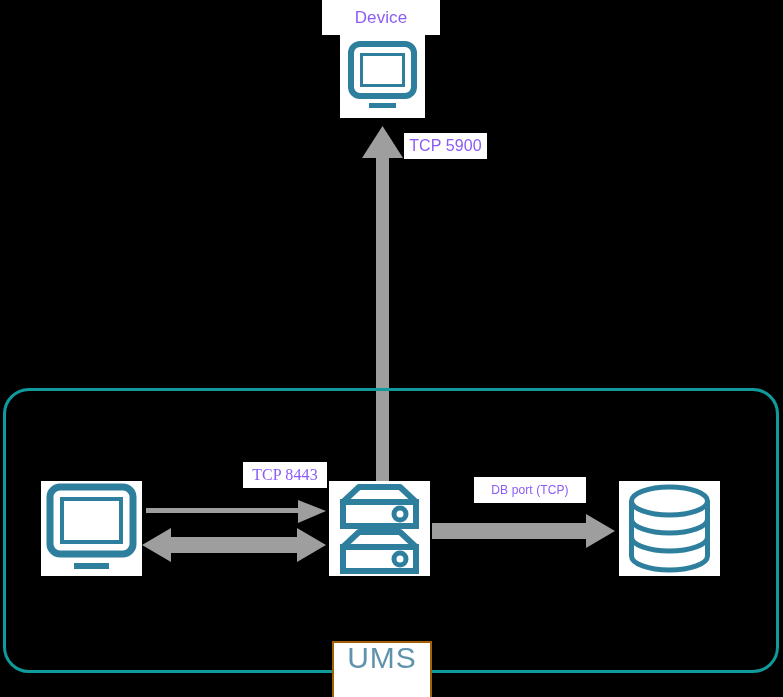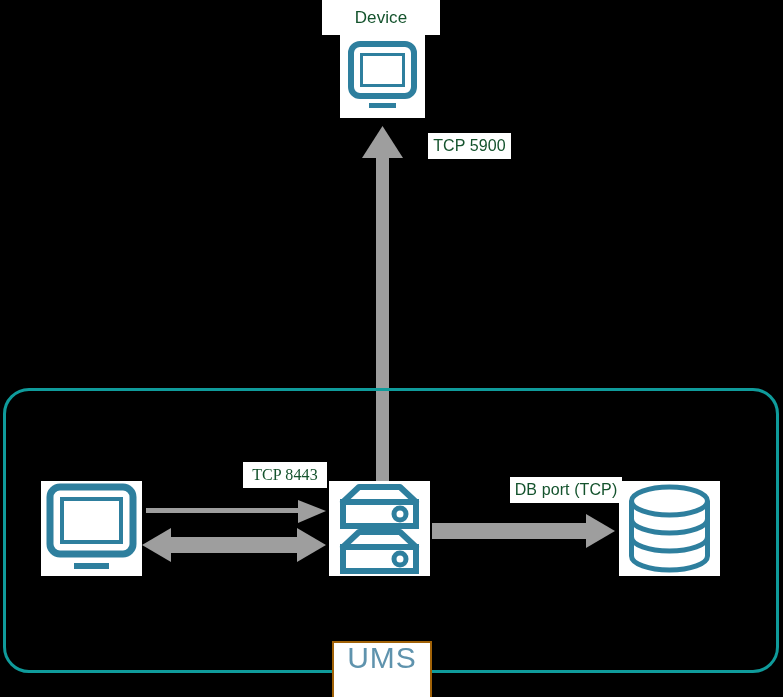--- a/index.html
+++ b/index.html
@@ -12,21 +12,21 @@
     width: 783px;
     height: 697px;
     background: #000000;
     font-family: "Liberation Sans", sans-serif;
     overflow: hidden;
   }
   
   .label-chip {
     position: absolute;
     background: #ffffff;
-    color: #14532d;
+    color: #8b5cf6;
     font-size: 17px;
     line-height: 1;
     display: flex;
     align-items: center;
     justify-content: center;
     white-space: nowrap;
     letter-spacing: 0.1px;
   }
   
   .icon-plate {
@@ -85,21 +85,21 @@
       <rect x="21.5" y="19.5" width="42" height="31" fill="none" stroke="#2e7f9e" stroke-width="3"></rect>
       <rect x="29" y="68" width="27" height="5" fill="#2e7f9e"></rect>
     </svg>
   </div>
 
   <svg class="arrow-svg" id="arrow-up" style="left:362px; top:126px; width:42px; height:356px;" width="42" height="356" viewBox="0 0 42 356">
     <rect x="14" y="30" width="13" height="326" fill="#9e9e9e"></rect>
     <polygon points="20.5,0 41,32 0,32" fill="#9e9e9e"></polygon>
   </svg>
 
-  <div class="label-chip" id="tcp5900-label" style="left:404px; top:133px; width:83px; height:26px; font-size:16px;margin-left:24px;">TCP 5900</div>
+  <div class="label-chip" id="tcp5900-label" style="left:404px; top:133px; width:83px; height:26px; font-size:16px;">TCP 5900</div>
 
   <div id="ums-container"></div>
 
   <div class="icon-plate" id="client-icon-plate" style="left:41px; top:481px; width:101px; height:95px;">
     <svg width="101" height="95" viewBox="0 0 101 95" aria-hidden="true">
       <rect x="9" y="6" width="83" height="67" rx="10" ry="10" fill="none" stroke="#2e7f9e" stroke-width="7"></rect>
       <rect x="21" y="18" width="59" height="43" fill="none" stroke="#2e7f9e" stroke-width="4"></rect>
       <rect x="33" y="82" width="35" height="6" fill="#2e7f9e"></rect>
     </svg>
   </div>
@@ -128,21 +128,21 @@
       <rect x="14" y="66" width="73" height="24" fill="none" stroke="#2e7f9e" stroke-width="6"></rect>
       <circle cx="71" cy="78" r="6" fill="none" stroke="#2e7f9e" stroke-width="5"></circle>
     </svg>
   </div>
 
   <svg class="arrow-svg" id="arrow-db" style="left:432px; top:510px; width:183px; height:44px;" width="183" height="44" viewBox="0 0 183 44">
     <rect x="0" y="13" width="156" height="16" fill="#9e9e9e"></rect>
     <polygon points="183,21 154,4 154,38" fill="#9e9e9e"></polygon>
   </svg>
 
-  <div class="label-chip" id="dbport-label" style="left:510px; top:477px; width:112px; height:26px; font-size:16px;">DB port (TCP)</div>
+  <div class="label-chip" id="dbport-label" style="left:474px; top:477px; width:112px; height:26px; font-size:12px;">DB port (TCP)</div>
 
   <div class="icon-plate" id="database-icon-plate" style="left:619px; top:481px; width:101px; height:95px;">
     <svg width="101" height="95" viewBox="0 0 101 95" aria-hidden="true">
       <ellipse cx="50.5" cy="20" rx="38" ry="14" fill="none" stroke="#2e7f9e" stroke-width="5"></ellipse>
       <path d="M12.5 20 L12.5 75" fill="none" stroke="#2e7f9e" stroke-width="5"></path>
       <path d="M88.5 20 L88.5 75" fill="none" stroke="#2e7f9e" stroke-width="5"></path>
       <path d="M12.5 75 A38 14 0 0 0 88.5 75" fill="none" stroke="#2e7f9e" stroke-width="5"></path>
       <path d="M12.5 38 A38 14 0 0 0 88.5 38" fill="none" stroke="#2e7f9e" stroke-width="5"></path>
       <path d="M12.5 56 A38 14 0 0 0 88.5 56" fill="none" stroke="#2e7f9e" stroke-width="5"></path>
     </svg>

